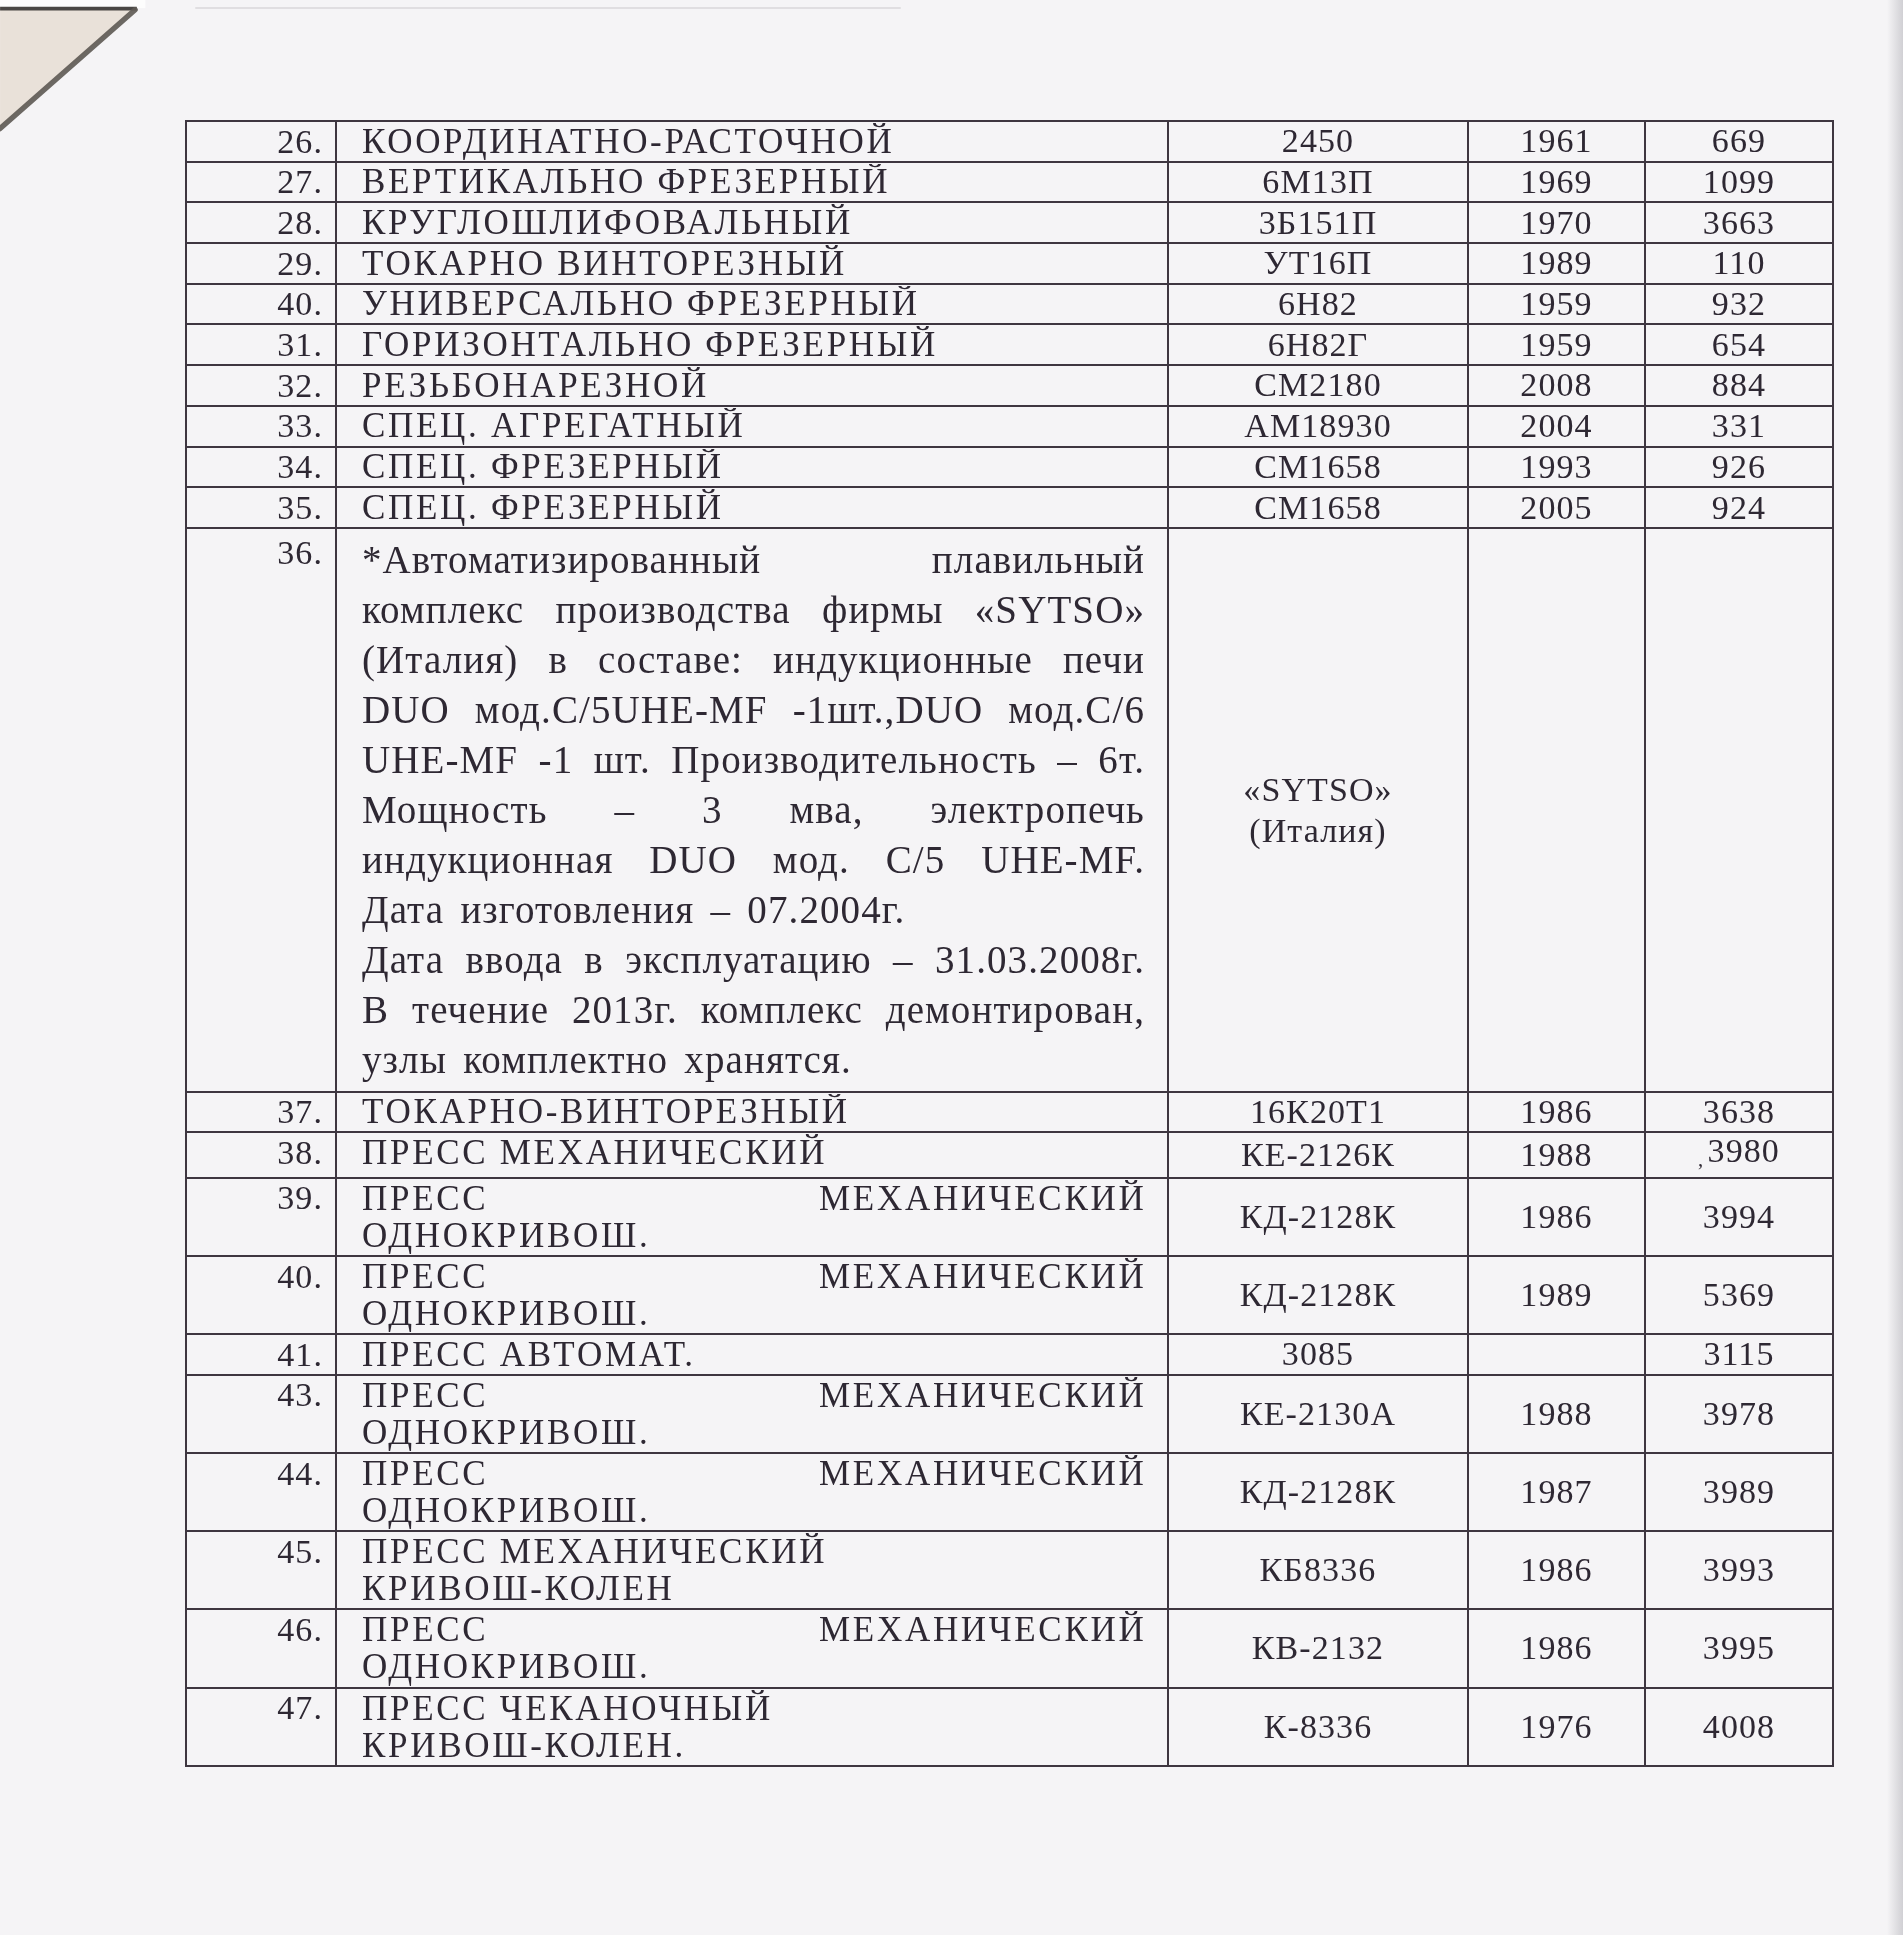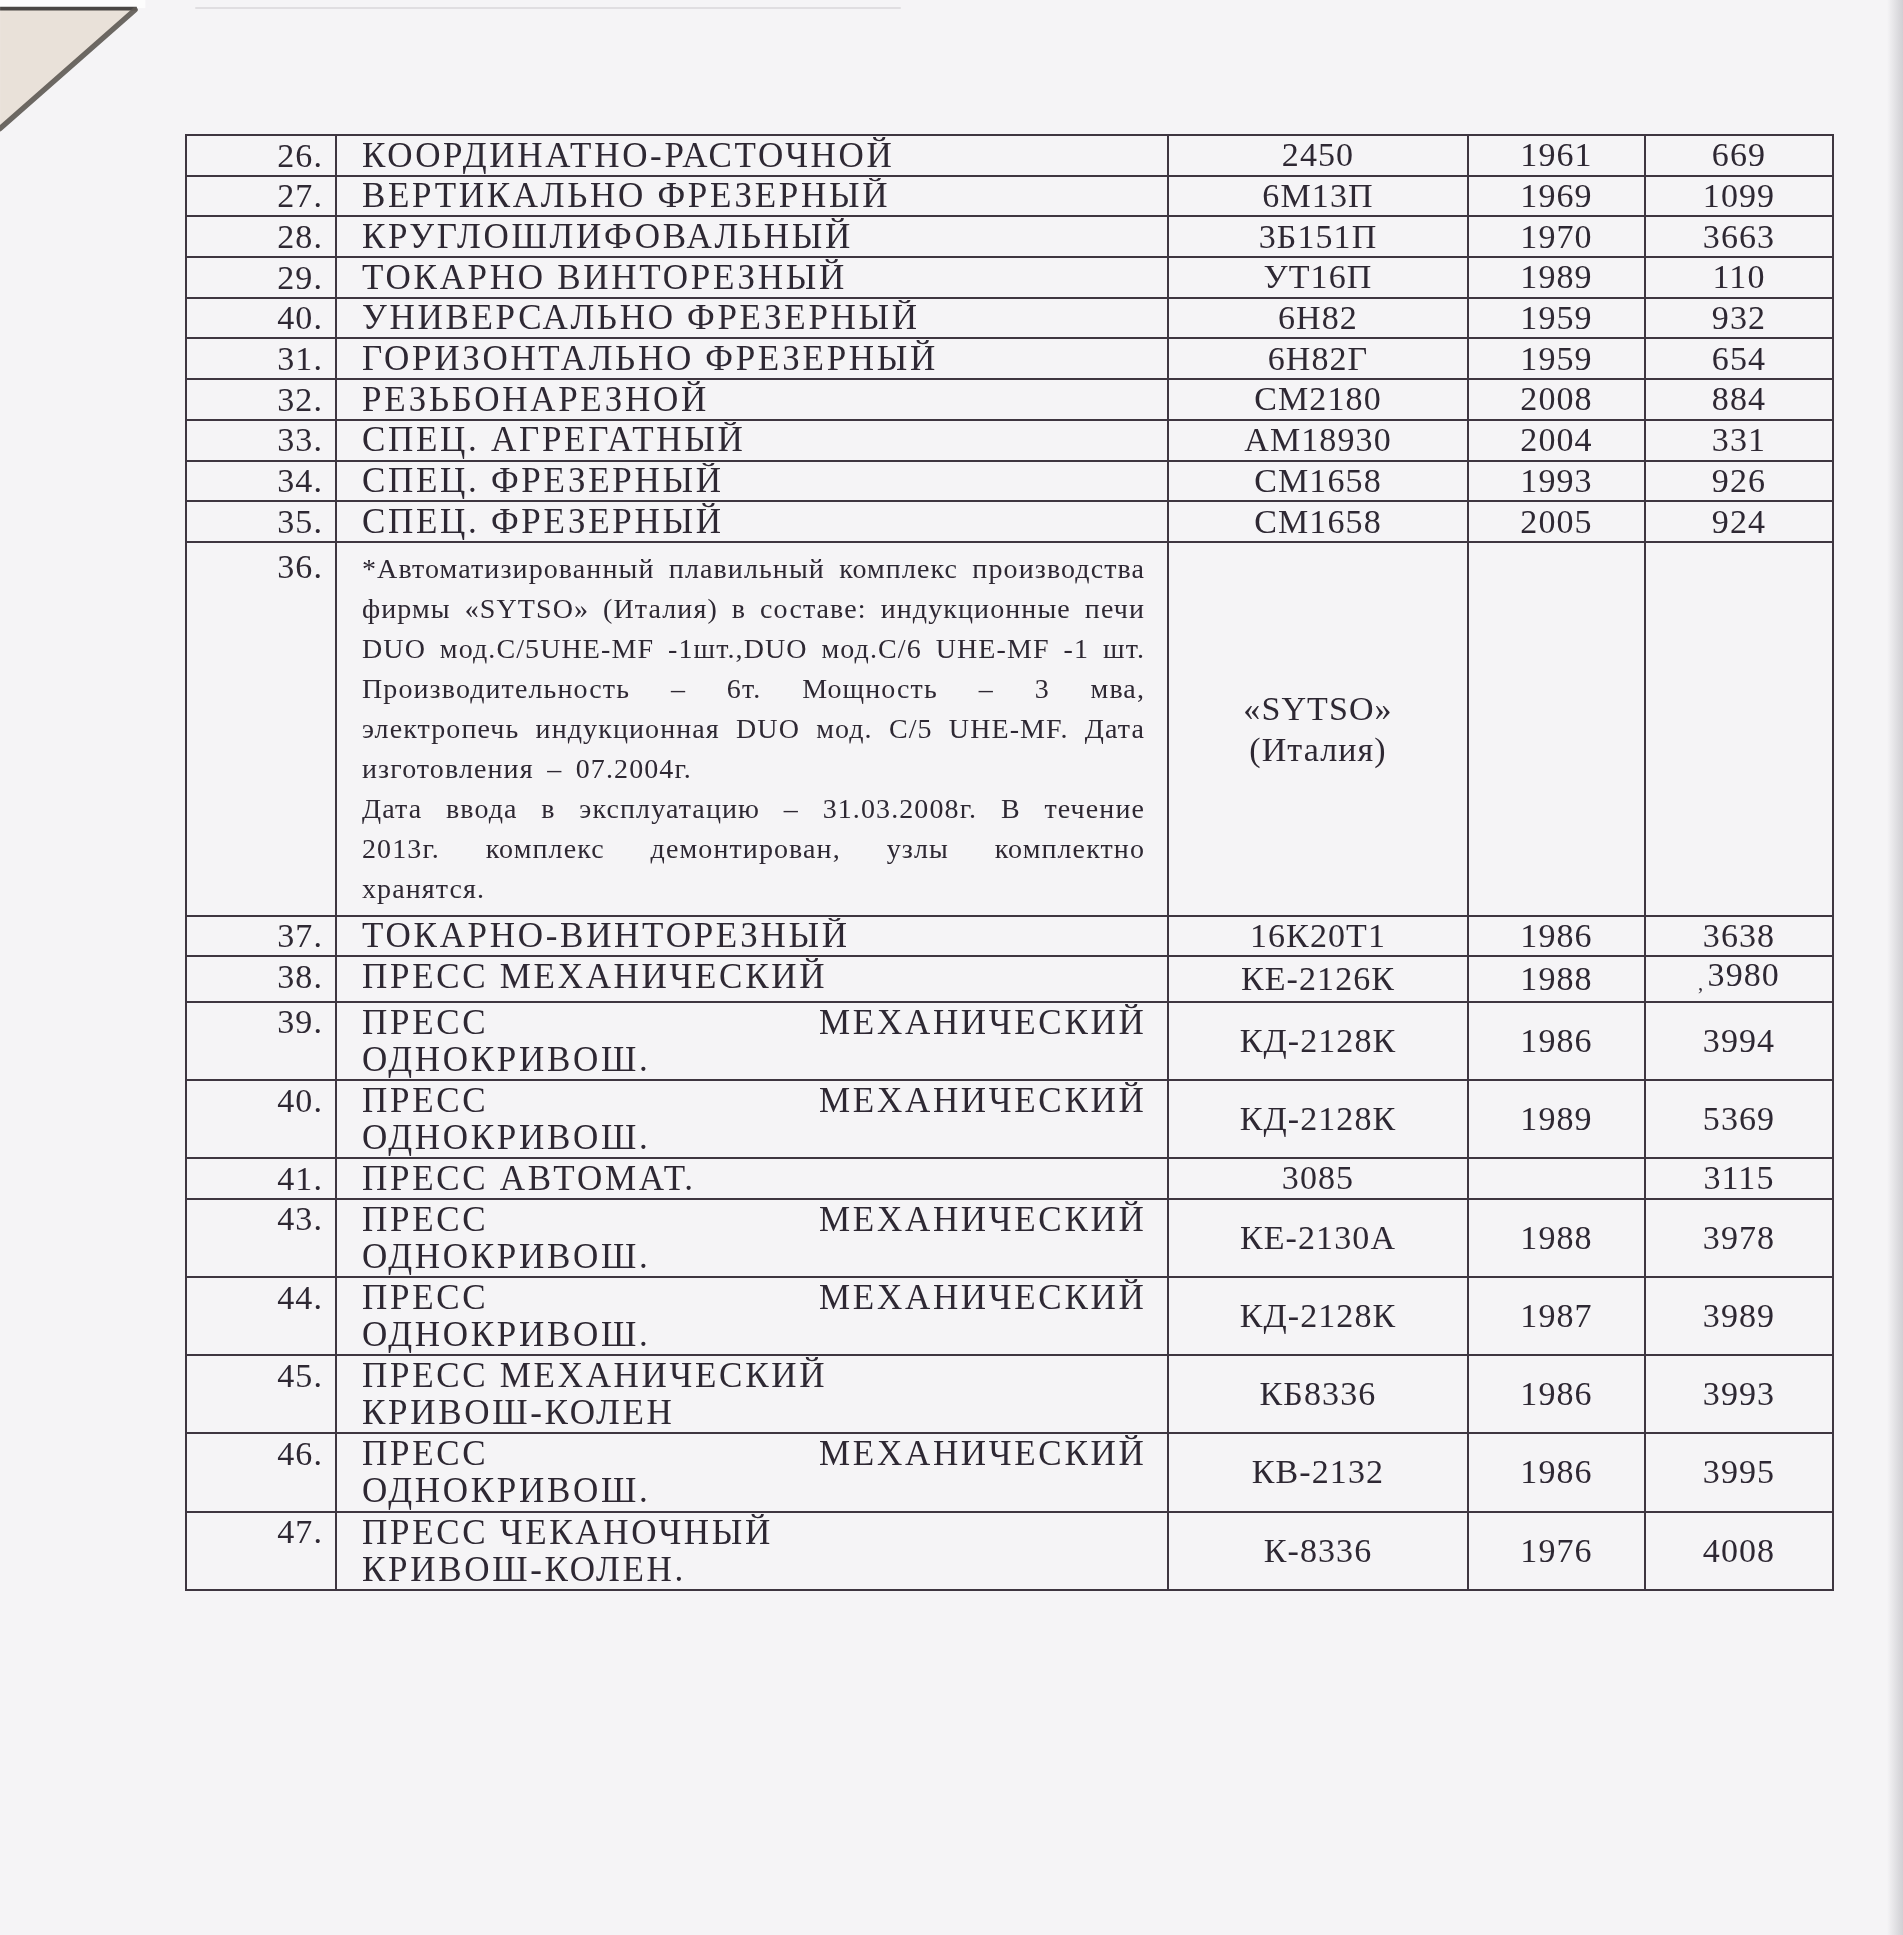--- a/index.html
+++ b/index.html
@@ -18,21 +18,21 @@
     position: absolute; top: 0; right: 0; width: 16.3px; height: 100%;
     background: linear-gradient(to right, rgba(140,140,148,0), rgba(140,140,148,0.35));
   }
   .scan-smudge {
     position: absolute; left: 195px; top: 6.5px; width: 706px; height: 2.2px;
     background: #b9b4bb; opacity: 0.35; border-radius: 1.1px;
   }
 
   
   .page-table {
-    position: absolute; left: 185px; top: 134px; width: 1648px;
+    position: absolute; left: 185px; top: 120px; width: 1648px;
     border-collapse: collapse; table-layout: fixed;
   }
   td {
     border: 2.2px solid var(--line, #3e3640);
     box-sizing: border-box;
     vertical-align: top;
     padding: 0;
     overflow: hidden;
   }
   .r-single td { height: 40px; }
@@ -55,21 +55,21 @@
   .c-model, .c-year, .c-inv {
     text-align: center; vertical-align: middle;
     font-size: 34px; letter-spacing: 1.1px; line-height: 36px;
   }
 
   
   .r-block .c-name { padding: 6.5px 22px 5.4px 25px; }
   .para {
     margin: 0;
     text-align: justify; text-justify: inter-word;
-    font-size: 28px; line-height: 40px;
+    font-size: 39px; line-height: 50px;
     letter-spacing: 1.1px; word-spacing: 5.4px;
   }
   .r-block .c-model { font-size: 34px; line-height: 41px; }
   .r-block .c-num { padding-top: 6.5px; }
 
   .speck { font-size: 20.6px; margin-right: 3.3px; vertical-align: -3.3px; }
 </style>
 </head>
 <body>
 

